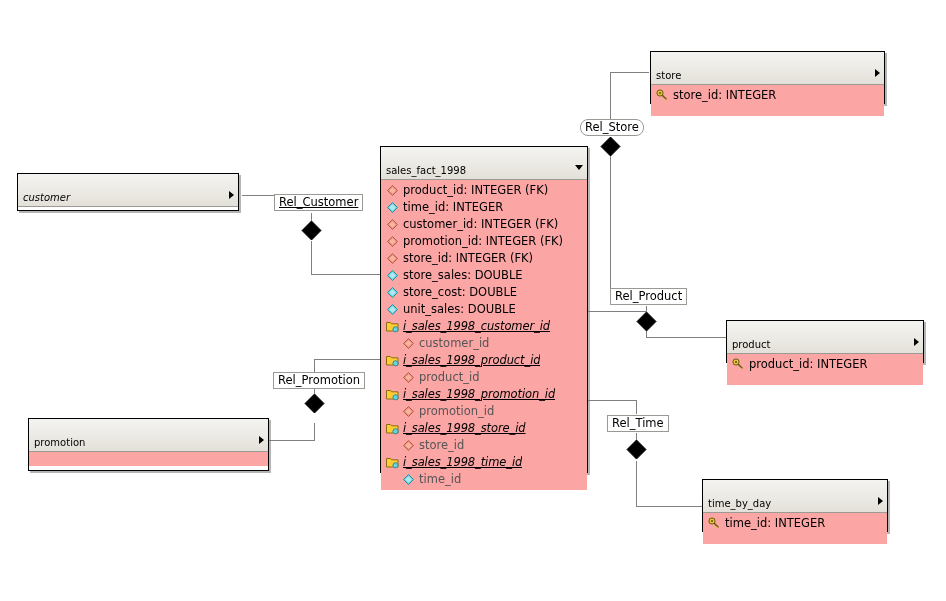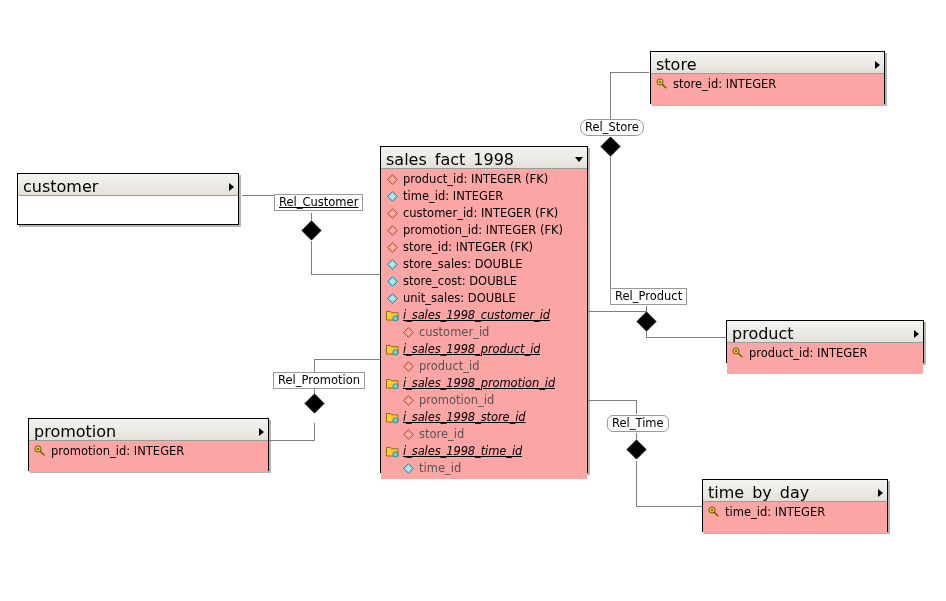--- a/index.html
+++ b/index.html
@@ -18,23 +18,23 @@
     position:absolute;
     background:#ffffff;
     border:1px solid #000000;
     box-sizing:border-box;
     box-shadow:2px 2px 0 rgba(120,120,120,.55);
   }
   .entity .ehead{
     height:17px;
     background:linear-gradient(to bottom,#f3f3f1 0%,#eceae4 55%,#e2e0d8 100%);
     border-bottom:1px solid #9b9b94;
-    display:flex;align-items:center;
-    padding:4px 4px 0 5px;
-    font-size:16px;
+    display:flex;
+    padding:15px 4px 0 5px;
+    font-size:10px;
     color:#000;
     line-height:17px;
     white-space:nowrap;
   }
   .entity .ehead .etitle{flex:1;overflow:hidden;text-overflow:clip;}
   .entity .ebody{
     background:#fca5a5;
     padding:2px 0 2px 0;
   }
   .row{
@@ -127,21 +127,21 @@
 
     <g fill="#000000" stroke="#000000" stroke-width="1">
       <polygon points="610.5,137 620,146.5 610.5,156 601,146.5"></polygon>
       <polygon points="311.5,221 321,230.5 311.5,240 302,230.5"></polygon>
       <polygon points="646.5,312 656,321.5 646.5,331 637,321.5"></polygon>
       <polygon points="314.5,394 324,403.5 314.5,413 305,403.5"></polygon>
       <polygon points="636.5,440 646,449.5 636.5,459 627,449.5"></polygon>
     </g>
   </svg>
 
-  <div class="entity" style="left:17px;top:173px;width:222px;height:52px;">
+  <div class="entity" style="left:17px;top:173px;width:222px;height:38px;font-style:italic;">
     <div class="ehead">
       <span class="etitle">customer</span>
       <span class="tri right"></span>
     </div>
   </div>
 
   <div class="entity" style="left:650px;top:51px;width:235px;height:53px;">
     <div class="ehead">
       <span class="etitle">store</span>
       <span class="tri right"></span>
@@ -182,50 +182,39 @@
       <div class="spacer"></div>
     </div>
   </div>
 
   <div class="entity" style="left:28px;top:418px;width:241px;height:53px;">
     <div class="ehead">
       <span class="etitle">promotion</span>
       <span class="tri right"></span>
     </div>
     <div class="ebody">
+      <div class="spacer"></div>
+    </div>
+  </div>
+
+  <div class="entity" style="left:702px;top:479px;width:186px;height:53px;">
+    <div class="ehead">
+      <span class="etitle">time_by_day</span>
+      <span class="tri right"></span>
+    </div>
+    <div class="ebody">
       <div class="row">
         <span class="ico">
           <svg viewBox="0 0 13 13">
               <circle cx="4" cy="4" r="3.1" fill="#e8c33a" stroke="#6a5a10" stroke-width="1"></circle>
               <circle cx="4" cy="4" r="1.1" fill="#6a5a10"></circle>
               <path d="M6 6 L10.5 10.5" stroke="#6a5a10" stroke-width="1.6" fill="none"></path>
               <path d="M8.5 9.8 L10 11.3" stroke="#e8c33a" stroke-width="1.2"></path>
             </svg>
         </span>
-        <span class="lbl">promotion_id: INTEGER</span>
-      </div>
-      <div class="spacer"></div>
-    </div>
-  </div>
-
-  <div class="entity" style="left:702px;top:479px;width:186px;height:53px;">
-    <div class="ehead">
-      <span class="etitle">time_by_day</span>
-      <span class="tri right"></span>
-    </div>
-    <div class="ebody">
-      <div class="row">
-        <span class="ico">
-          <svg viewBox="0 0 13 13">
-              <circle cx="4" cy="4" r="3.1" fill="#e8c33a" stroke="#6a5a10" stroke-width="1"></circle>
-              <circle cx="4" cy="4" r="1.1" fill="#6a5a10"></circle>
-              <path d="M6 6 L10.5 10.5" stroke="#6a5a10" stroke-width="1.6" fill="none"></path>
-              <path d="M8.5 9.8 L10 11.3" stroke="#e8c33a" stroke-width="1.2"></path>
-            </svg>
-        </span>
         <span class="lbl">time_id: INTEGER</span>
       </div>
       <div class="spacer"></div>
     </div>
   </div>
 
   <div class="entity" style="left:380px;top:146px;width:208px;height:327px;">
     <div class="ehead">
       <span class="etitle">sales_fact_1998</span>
       <span class="tri down"></span>
@@ -404,15 +393,15 @@
   </div>
 
   <div class="rel" style="left:580px;top:119px;border-radius:8px;">Rel_Store</div>
 
   <div class="rel" style="left:274px;top:194px;text-decoration:underline;">Rel_Customer</div>
 
   <div class="rel" style="left:610px;top:288px;text-align:right;">Rel_Product</div>
 
   <div class="rel" style="left:273px;top:372px;">Rel_Promotion</div>
 
-  <div class="rel" style="left:607px;top:415px;border-radius:6px;">Rel_Time</div>
+  <div class="rel" style="left:607px;top:415px;">Rel_Time</div>
 
 </div>
 
 </body></html>

